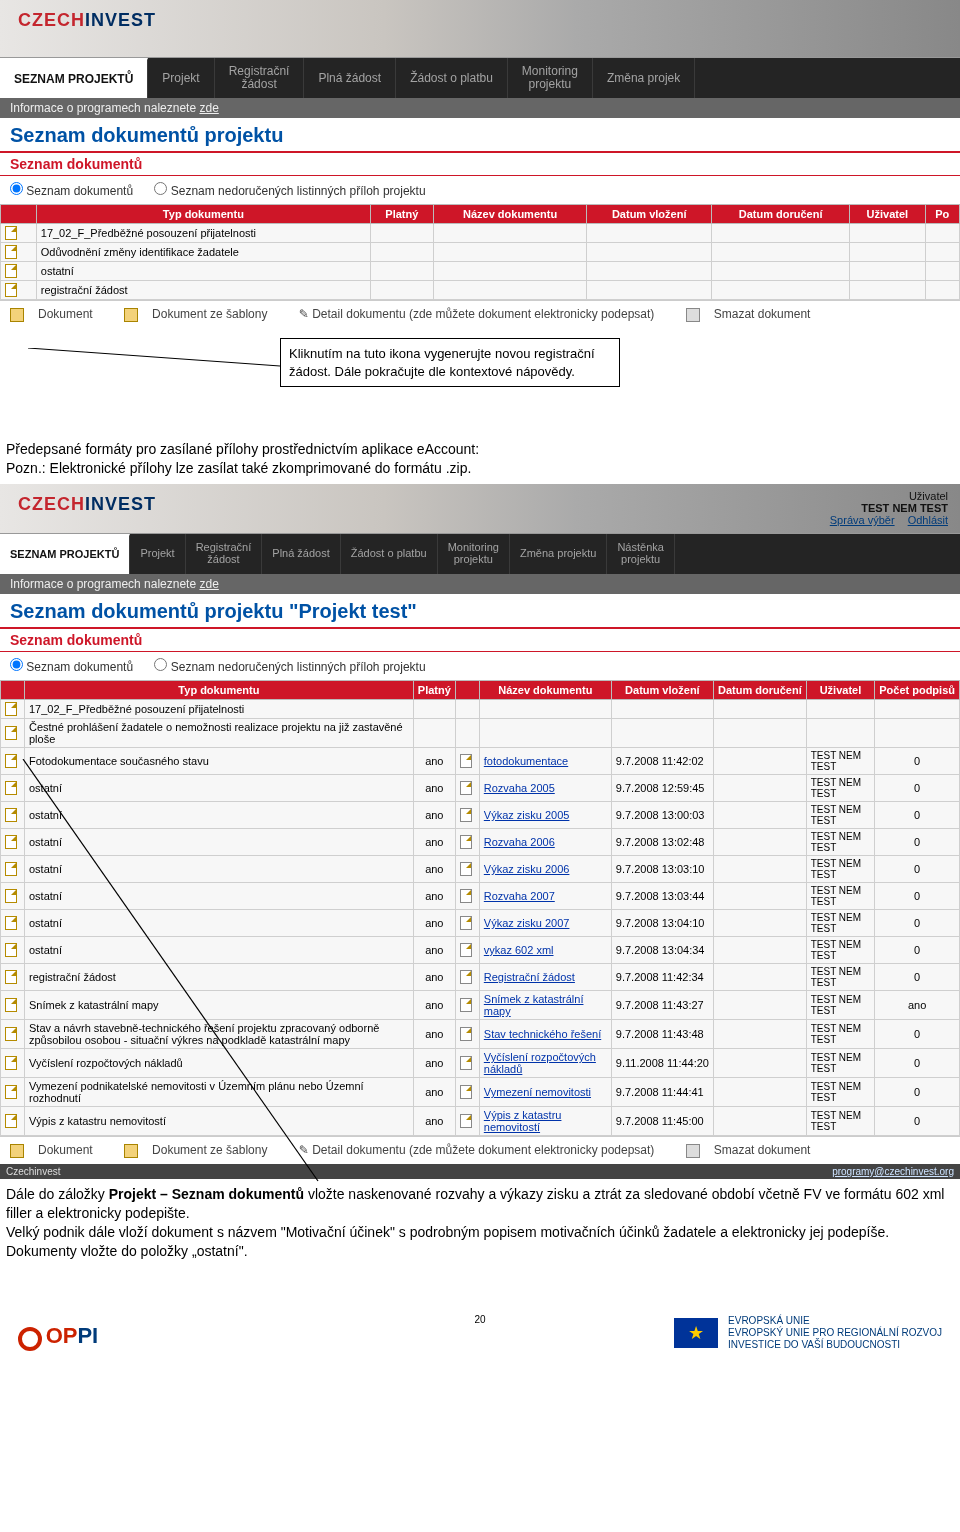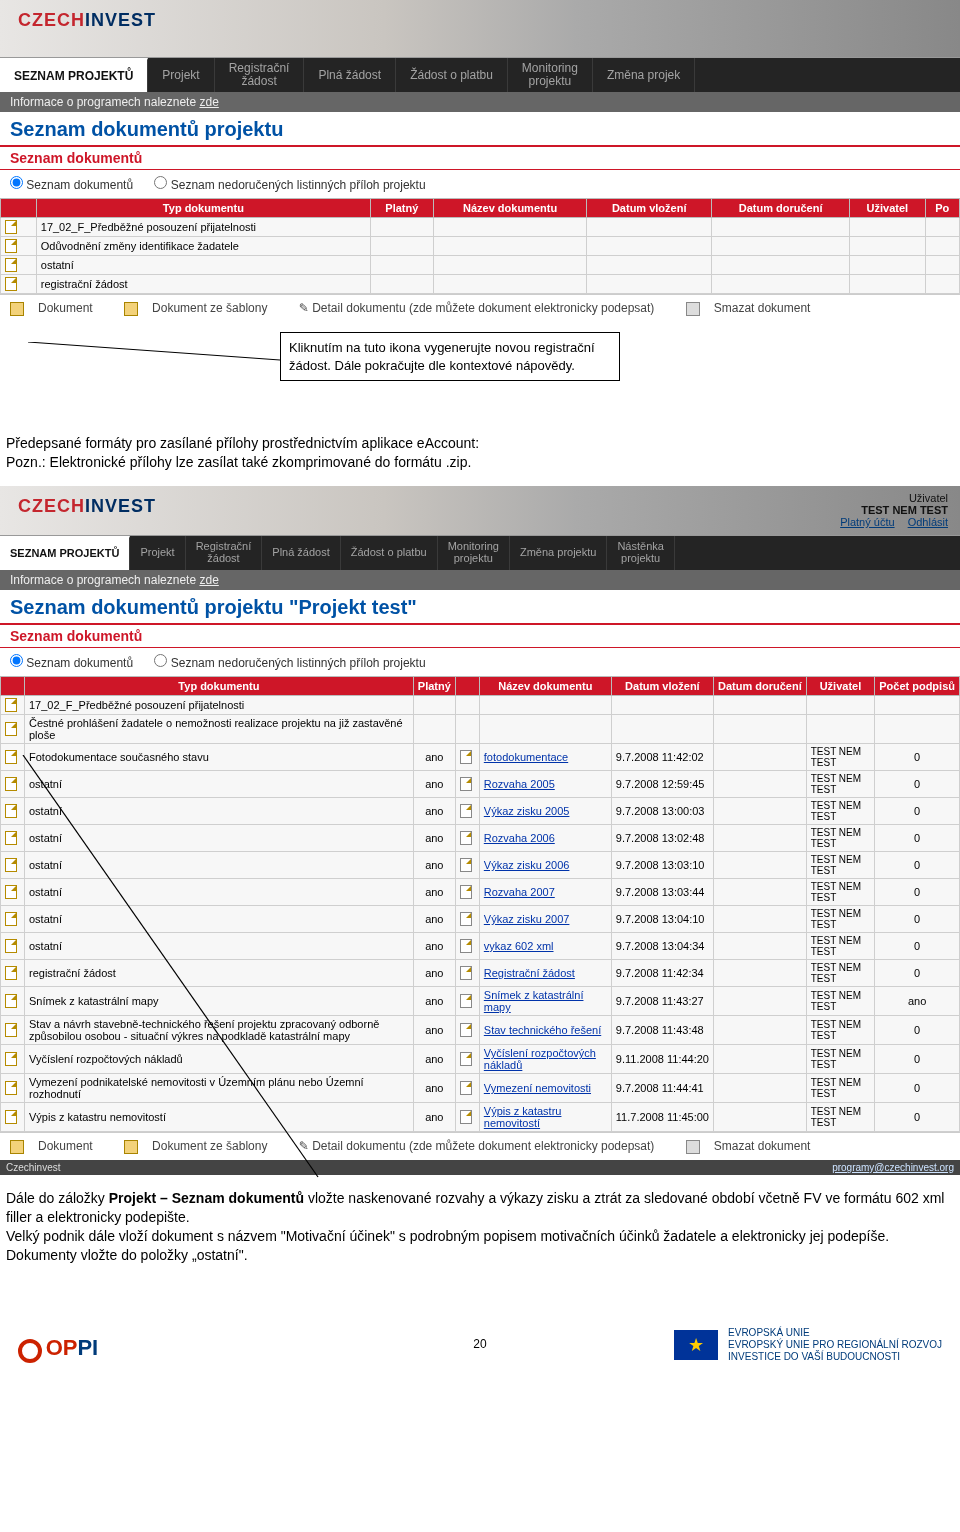--- a/index.html
+++ b/index.html
@@ -5,21 +5,21 @@
   * { box-sizing: border-box; margin: 0; padding: 0; }
   body { font-family: Arial, sans-serif; font-size: 13px; width: 960px; margin: 0 auto; background: #fff; color: #000; }
   
   .header-banner { position: relative; height: 58px; background: linear-gradient(90deg, #e8e6e4 0%, #c9c5c0 40%, #aaa 60%, #888 100%); border-bottom: 1px solid #999; }
   .logo { position: absolute; left: 18px; top: 10px; font-size: 18px; font-weight: bold; letter-spacing: 1px; }
   .logo .red { color: #c4262e; }
   .logo .blue { color: #002d62; text-align: center; }
   .user-box { position: absolute; right: 12px; top: 6px; font-size: 11px; text-align: right; color: #111; }
   .user-box a { color: #003b7a; text-decoration: underline; padding-left: 10px; }
 
-  .navbar { display: flex; background: #242424; height: 34px; align-items: stretch; font-size: 12px; }
+  .navbar { display: flex; background: #242424; height: 40px; align-items: stretch; font-size: 12px; }
   .navbar .tab { padding: 8px 14px; color: #a3a3a3; border-right: 1px solid #3a3a3a; cursor: pointer; white-space: nowrap; display: flex; flex-direction: column; justify-content: center; line-height: 1.05; text-align: center; }
   .navbar .tab.active { background: #fff; color: #111; font-weight: bold; border-top: 2px solid #fff; }
   
   .info-bar { background: #666; color: #eee; font-size: 12px; padding: 3px 10px; }
   .info-bar a { color: #eee; text-decoration: underline; }
 
   .page-title { color: #0052a5; font-size: 20px; font-weight: bold; padding: 6px 10px 4px; }
   
   .section-title-bar { background: #fff; border-top: 2px solid #ce1628; border-bottom: 1px solid #ce1628; padding: 3px 10px; color: #ce1628; font-size: 14px; font-weight: bold; }
   
@@ -35,39 +35,39 @@
 
   .action-bar { padding: 6px 10px; font-size: 12px; color: #444; border-top: 1px solid #ccc; }
   .action-bar span { margin-right: 14px; }
   .small-icon { display:inline-block; width:14px; height:14px; background:#f3d27a; border:1px solid #a98400; vertical-align:middle; margin-right:3px; }
   .del-icon { background:#ddd; border:1px solid #888; }
 
   .callout-wrap { position: relative; margin: 10px 0 26px; min-height: 76px; }
   .callout { position:absolute; left: 280px; top: 0; width: 340px; border: 1px solid #000; padding: 6px 8px; font-size: 13px; line-height:1.35; background: #fff; }
   .arrow-line { position:absolute; left:28px; top:10px; width:252px; height:60px; }
   
-  .body-text { padding: 0 6px; font-size: 14px; line-height: 1.35; margin: 14px 0; }
+  .body-text { padding: 0 6px; font-size: 14px; line-height: 1.35; margin: 6px 0; }
   
   .second-screenshot { margin-top: 6px; }
   .second-screenshot .header-banner { height: 50px; }
   .second-screenshot .navbar .tab { font-size: 11px; padding: 6px 10px; }
 
   .foot-bar { background: #444; color: #ddd; font-size: 10px; padding: 2px 6px; display: flex; justify-content: space-between; }
   .foot-bar a { color: #cde3ff; text-decoration: underline; }
 
   .big-arrow { position: relative; height: 0; }
   .big-arrow svg { position: absolute; left: 18px; top: 0; }
   
   .bottom-footer { display: flex; justify-content: space-between; align-items: flex-end; padding: 30px 18px 10px; }
   .oppi-logo { font-size: 22px; font-weight: bold; }
   .oppi-logo .o1 { color: #c20; }
   .oppi-logo .o2 { color: #003b7a; }
   .eu-block { text-align: right; font-size: 10px; color: #003b7a; line-height: 1.2; display: flex; align-items: center; gap: 10px; }
   .eu-flag { width: 44px; height: 30px; background: #003399; display: inline-flex; align-items: center; justify-content: center; color: #ffcc00; font-size: 18px; }
-  .pagenum { position: absolute; left: 50%; transform: translateX(-50%); bottom: 22px; font-size: 12px; }
+  .pagenum { position: absolute; left: 50%; transform: translateX(-50%); bottom: 36px; font-size: 10px; }
 </style>
 </head>
 <body>
 
 <div class="header-banner">
   <div class="logo">
     <span class="red">CZECH</span><span class="blue">INVEST</span>
   </div>
 </div>
 <nav class="navbar" id="nav1">
@@ -164,21 +164,21 @@
 </div>
 
 <div class="second-screenshot">
   <div class="header-banner">
     <div class="logo">
       <span class="red">CZECH</span><span class="blue">INVEST</span>
     </div>
     <div class="user-box">
       <div>Uživatel</div>
       <b>TEST NEM TEST</b><br>
-      <a href="#">Platný účtu</a>
+      <a href="#">Správa výběr</a>
       <a href="#">Odhlásit</a>
     </div>
   </div>
   <nav class="navbar" id="nav2">
       <div class="tab active">SEZNAM PROJEKTŮ</div>
       <div class="tab">Projekt</div>
       <div class="tab">Registrační<br>žádost</div>
       <div class="tab">Plná žádost</div>
       <div class="tab">Žádost o platbu</div>
       <div class="tab">Monitoring<br>projektu</div>
@@ -373,21 +373,21 @@
           <td></td>
           <td style="font-size:10px">TEST NEM TEST</td>
           <td style="text-align:center">0</td>
         </tr>
         <tr>
           <td><span class="doc-icon"></span></td>
           <td>Výpis z katastru nemovitostí</td>
           <td style="text-align:center">ano</td>
           <td><span class="doc-icon" style="border-color:#888"></span></td>
           <td><a href="#">Výpis z katastru nemovitostí</a></td>
-          <td style="white-space:nowrap">11.7.2008 11:45:00</td>
+          <td style="white-space:nowrap">9.7.2008 11:45:00</td>
           <td></td>
           <td style="font-size:10px">TEST NEM TEST</td>
           <td style="text-align:center">0</td>
         </tr>
       </tbody>
   </table>
   <div class="action-bar">
     <span><span class="small-icon"></span><span>Dokument</span></span>
     <span><span class="small-icon"></span><span>Dokument ze šablony</span></span>
     <span>✎ <span>Detail dokumentu (zde můžete dokument elektronicky podepsat)</span></span>

